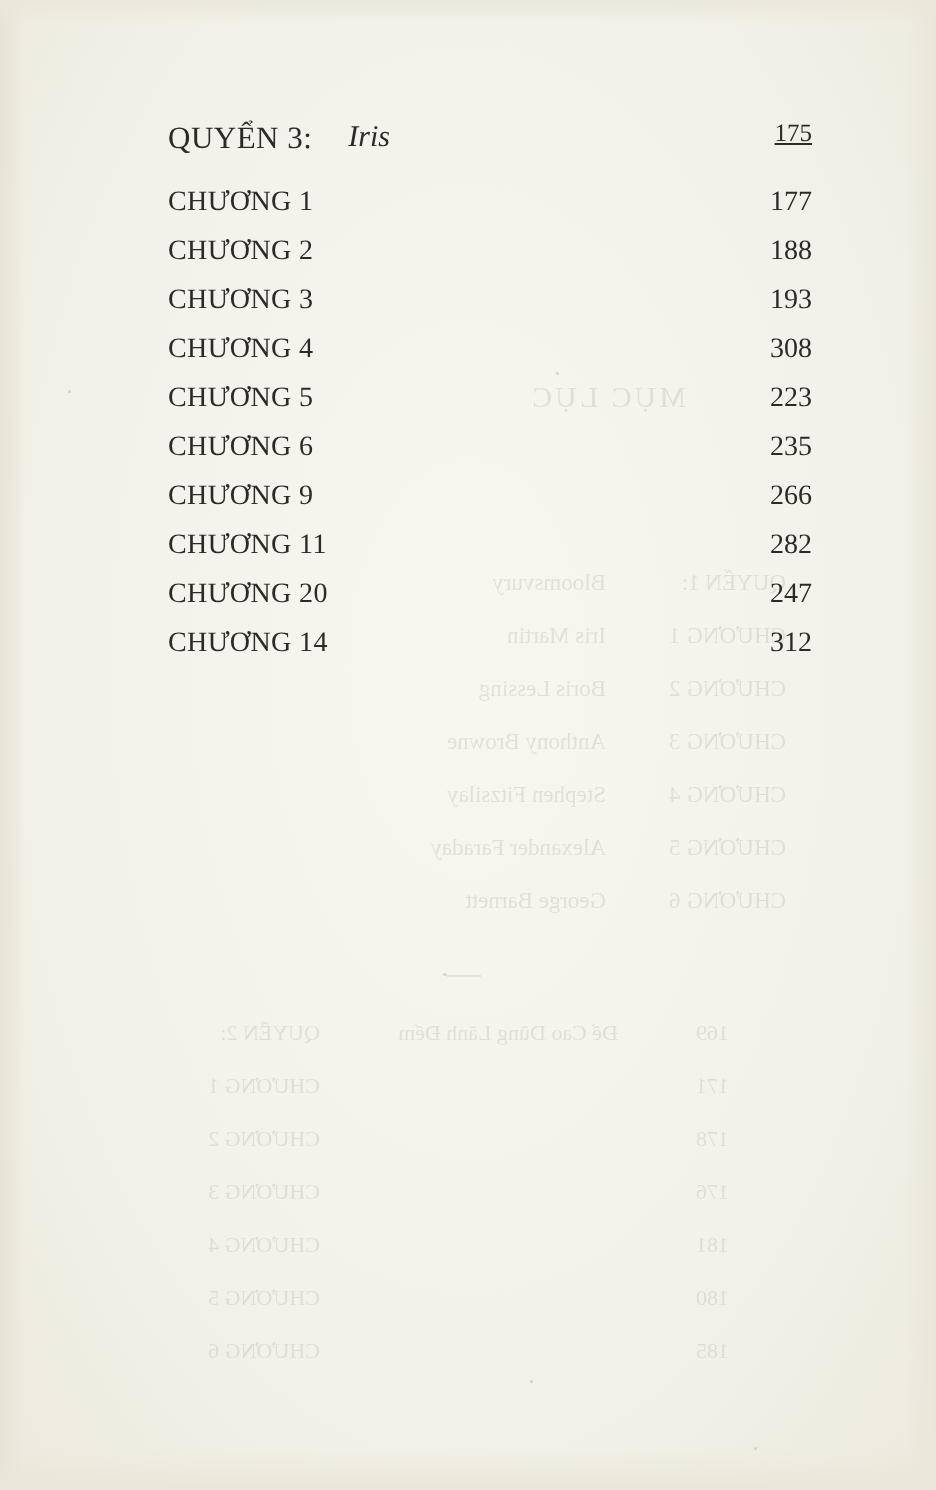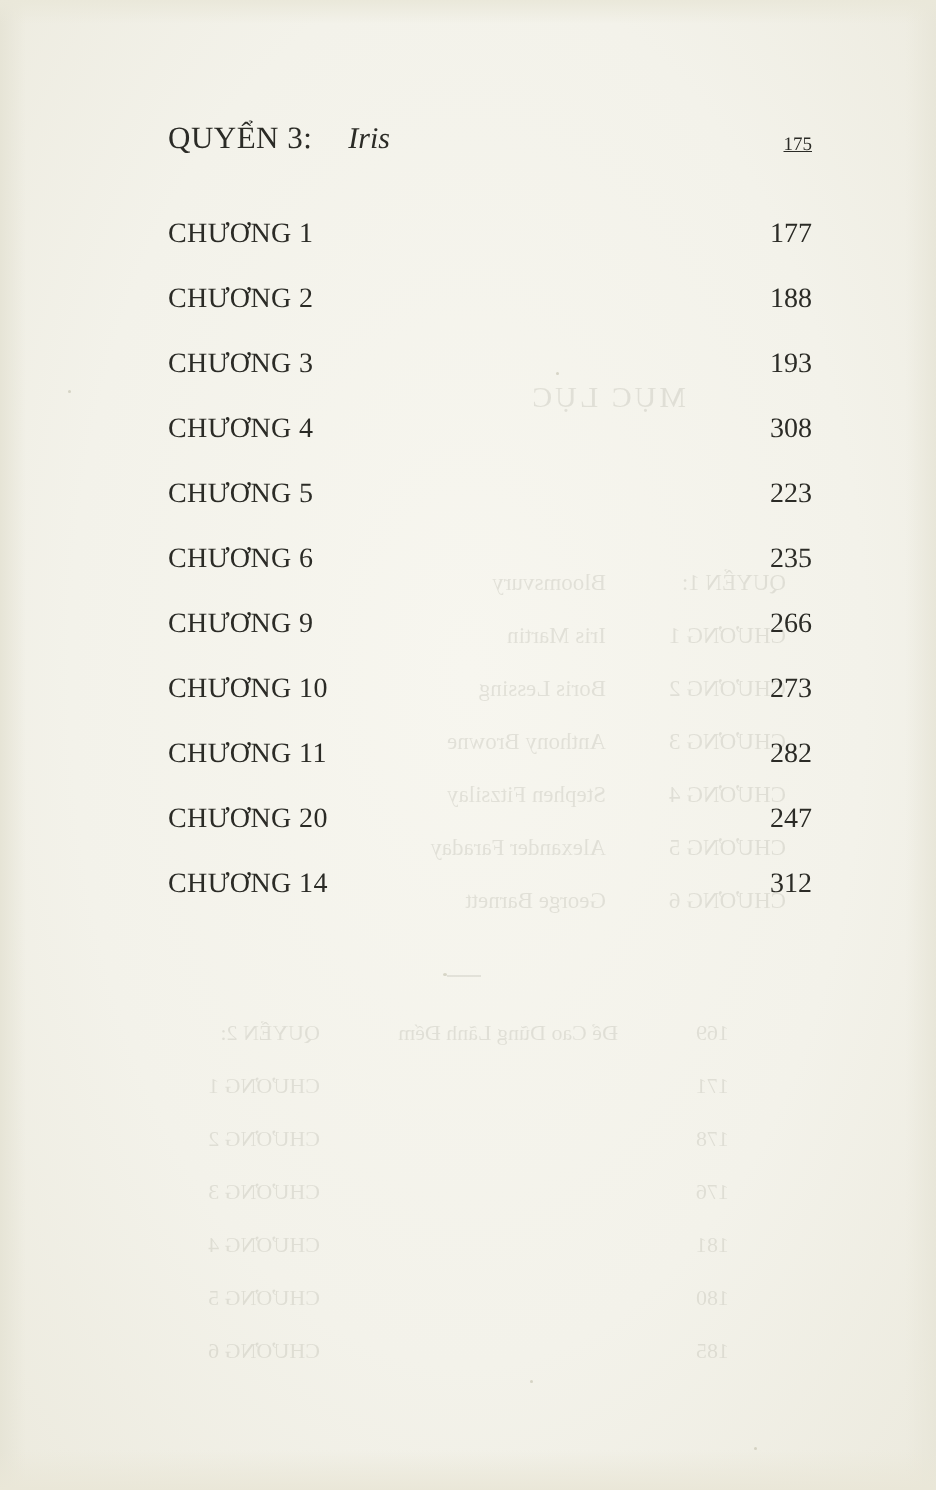--- a/index.html
+++ b/index.html
@@ -103,56 +103,55 @@
 
   
   .content {
     position: absolute;
     left: 168px;
     top: 120px;
     width: 644px;
   }
   .toc-head {
     display: flex;
-    align-items: flex-end;
-    margin-bottom: 46px;
+    align-items: flex-start;
+    margin-bottom: 30px;
   }
   .toc-head .vol {
     font-size: 31px;
     letter-spacing: 0.5px;
     white-space: nowrap;
   }
   .toc-head .vol-title {
     font-size: 30px;
     font-style: italic;
     margin-left: 36px;
     flex: 1;
   }
   .toc-head .vol-page {
-    font-size: 19px;
+    font-size: 25px;
     text-align: right;
     white-space: nowrap;
     text-decoration: underline;
   }
   .toc-row {
     display: flex;
     align-items: baseline;
     margin-bottom: 17px;
   }
   .toc-row .ch-label {
     font-size: 28px;
     letter-spacing: 0.4px;
     flex: 1;
   }
   .toc-row .ch-page {
     font-size: 28px;
     text-align: right;
     white-space: nowrap;
     min-width: 60px;
-    margin-top: 16px;
   }
   
   .content, .content * {
     text-rendering: geometricPrecision;
   }
   .speck {
     position: absolute;
     background: #bdbba8;
     border-radius: 50%;
     opacity: .55;
@@ -276,24 +275,20 @@
   </div>
   <div class="toc-row">
     <span class="ch-label">CHƯƠNG 6</span>
     <span class="ch-page">235</span>
   </div>
   <div class="toc-row">
     <span class="ch-label">CHƯƠNG 9</span>
     <span class="ch-page">266</span>
   </div>
   <div class="toc-row">
-    <span class="ch-label">CHƯƠNG 10</span>
-    <span class="ch-page">273</span>
-  </div>
-  <div class="toc-row">
     <span class="ch-label">CHƯƠNG 11</span>
     <span class="ch-page">282</span>
   </div>
   <div class="toc-row">
     <span class="ch-label">CHƯƠNG 20</span>
     <span class="ch-page">247</span>
   </div>
   <div class="toc-row">
     <span class="ch-label">CHƯƠNG 14</span>
     <span class="ch-page">312</span>

